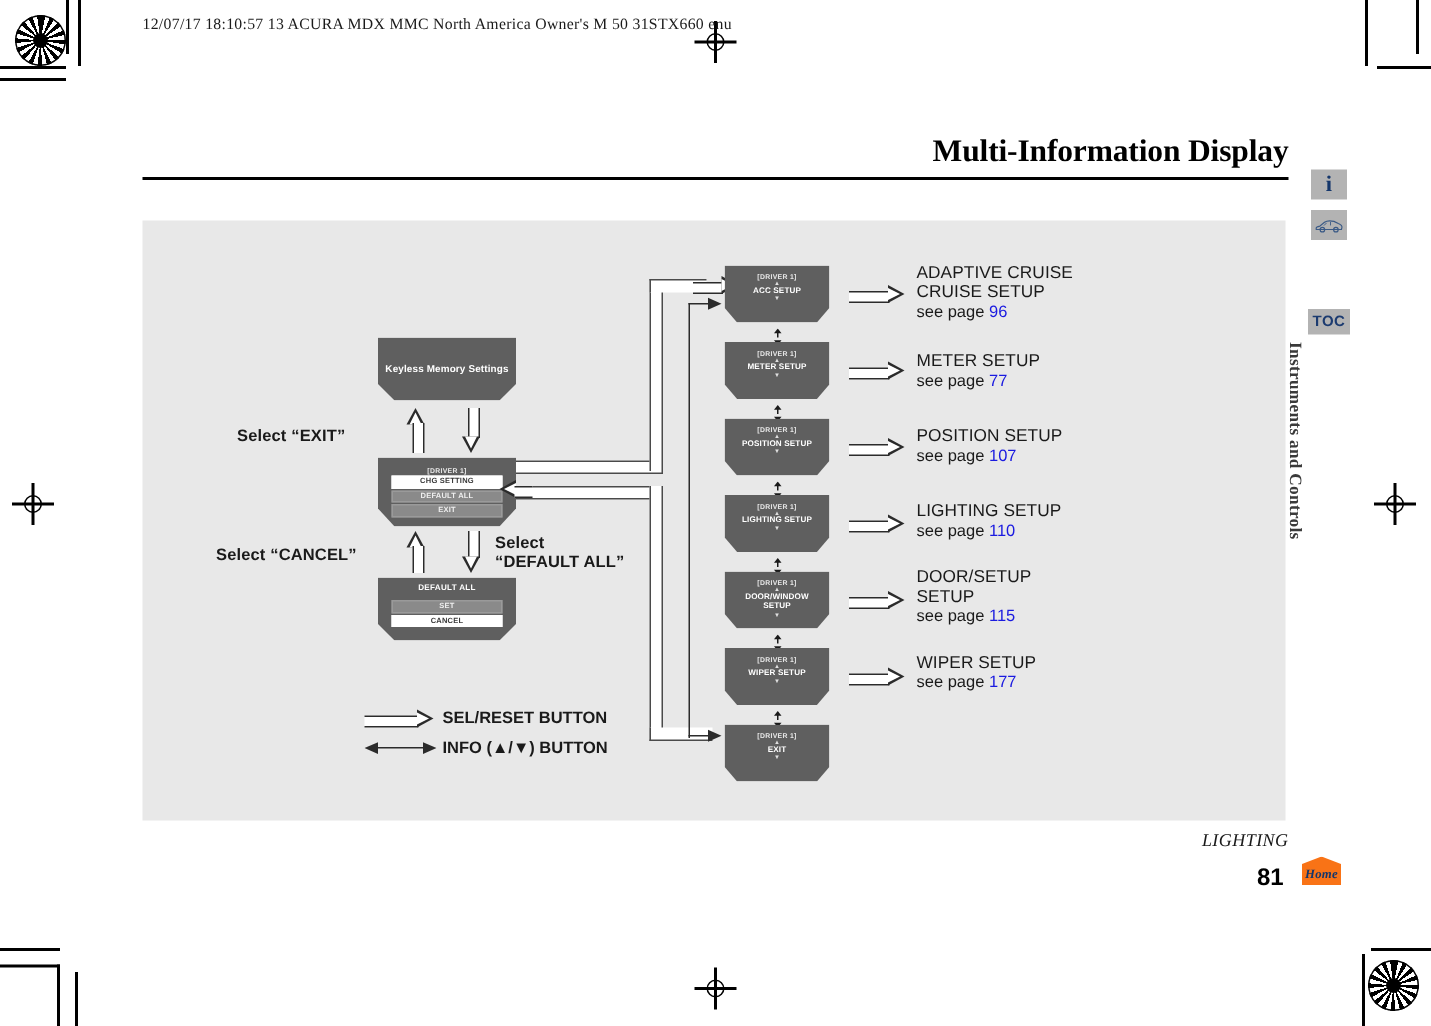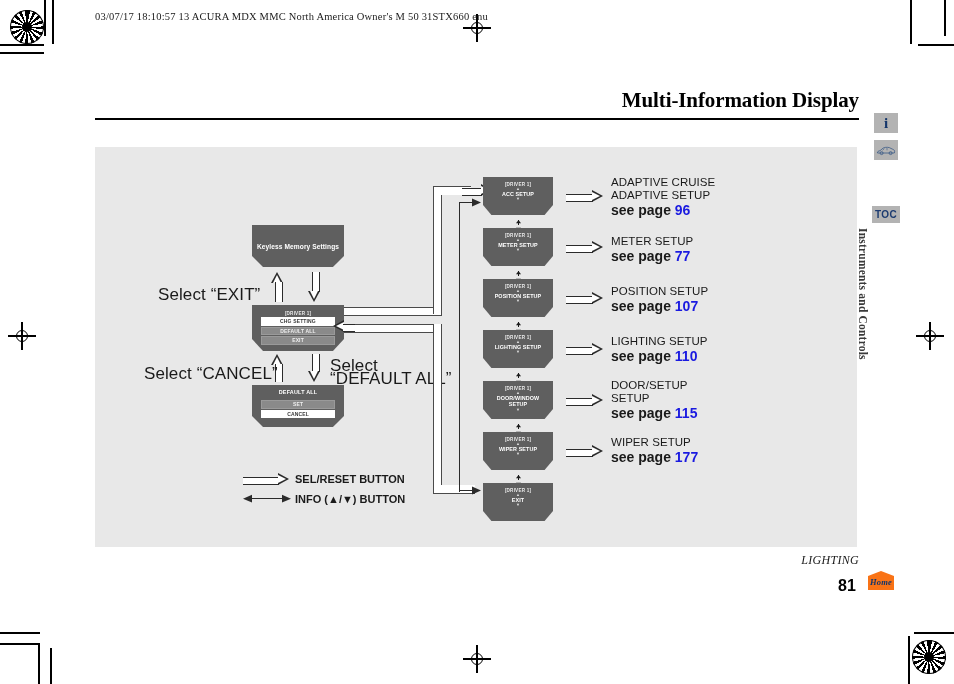--- a/index.html
+++ b/index.html
@@ -156,24 +156,24 @@
     border-left:6.5px solid transparent;border-right:6.5px solid transparent;
     border-top:11px solid #2b2b2b;
   }
   .hollow-down .head:after{
     content:"";position:absolute;left:-4.2px;bottom:3px;width:0;height:0;
     border-left:4.2px solid transparent;border-right:4.2px solid transparent;
     border-top:8px solid #fff;
   }
 
   
-  .lbl-bold{position:absolute;font-size:17px;font-weight:400;color:#1a1a1a;white-space:nowrap;letter-spacing:.1px;}
+  .lbl-bold{position:absolute;font-size:11px;font-weight:700;color:#1a1a1a;white-space:nowrap;letter-spacing:.1px;}
   .ref-group{position:absolute;}
   .ref-title{font-size:11.5px;font-weight:400;color:#1a1a1a;line-height:12.6px;letter-spacing:.05px;}
-  .ref-page{font-size:14px;font-weight:700;color:#1a1a1a;margin-top:.5px;}
+  .ref-page{font-size:11px;font-weight:400;color:#1a1a1a;margin-top:.5px;}
   .ref-page .num{color:#1a1ae0;}
 
   
   .legend-text{position:absolute;font-size:11px;font-weight:700;color:#1a1a1a;white-space:nowrap;}
 
   
   .thin-double{position:absolute;height:11px;}
   .thin-double .ln{position:absolute;left:7px;right:7px;top:5px;height:1.4px;background:#2b2b2b;}
 
   
@@ -241,21 +241,21 @@
   <div class="v"></div>
     <div class="h"></div>
     <div class="c"></div>
 </div>
 <div class="reg-mark" style="left:463px;top:645px;">
   <div class="v"></div>
     <div class="h"></div>
     <div class="c"></div>
 </div>
 
-<div class="doc-header abs">03/07/17 18:10:57    13 ACURA MDX MMC North America Owner's M 50 31STX660 enu</div>
+<div class="doc-header abs">12/07/17 18:10:57    13 ACURA MDX MMC North America Owner's M 50 31STX660 enu</div>
 
 <div class="page-title abs">Multi-Information Display</div>
 <div class="title-rule abs"></div>
 
 <div class="side-icon ico-info">
   <span class="glyph">i</span>
 </div>
 <div class="side-icon ico-car">
   <svg width="20" height="11" viewBox="0 0 20 11">
     <path d="M1.5 8 C1 6.5 2.5 6 4 5.7 L7 3.2 C8.2 2.3 11 2 13.3 2.6 L16.2 4 C17.8 4.6 18.8 5.4 18.6 6.6 L18.3 8 Z" fill="none" stroke="#3b5a86" stroke-width="0.8"></path>
@@ -428,21 +428,21 @@
   <div class="body">EXIT</div>
   <div class="car">▼</div>
 </div>
 
 <div class="hollow-right" style="left:566px;top:190px;width:38px;">
   <div class="shaft" style="width:27px;"></div>
     <div class="head" style="left:26px;"></div>
 </div>
 <div class="ref-group" style="left:611px;top:176px;">
   <div class="ref-title">ADAPTIVE CRUISE</div>
-  <div class="ref-title">ADAPTIVE SETUP</div>
+  <div class="ref-title">CRUISE SETUP</div>
   <div class="ref-page">
     <span>see page</span>
     <span class="num">96</span>
   </div>
 </div>
 
 <div class="hollow-right" style="left:566px;top:241px;width:38px;">
   <div class="shaft" style="width:27px;"></div>
     <div class="head" style="left:26px;"></div>
 </div>

